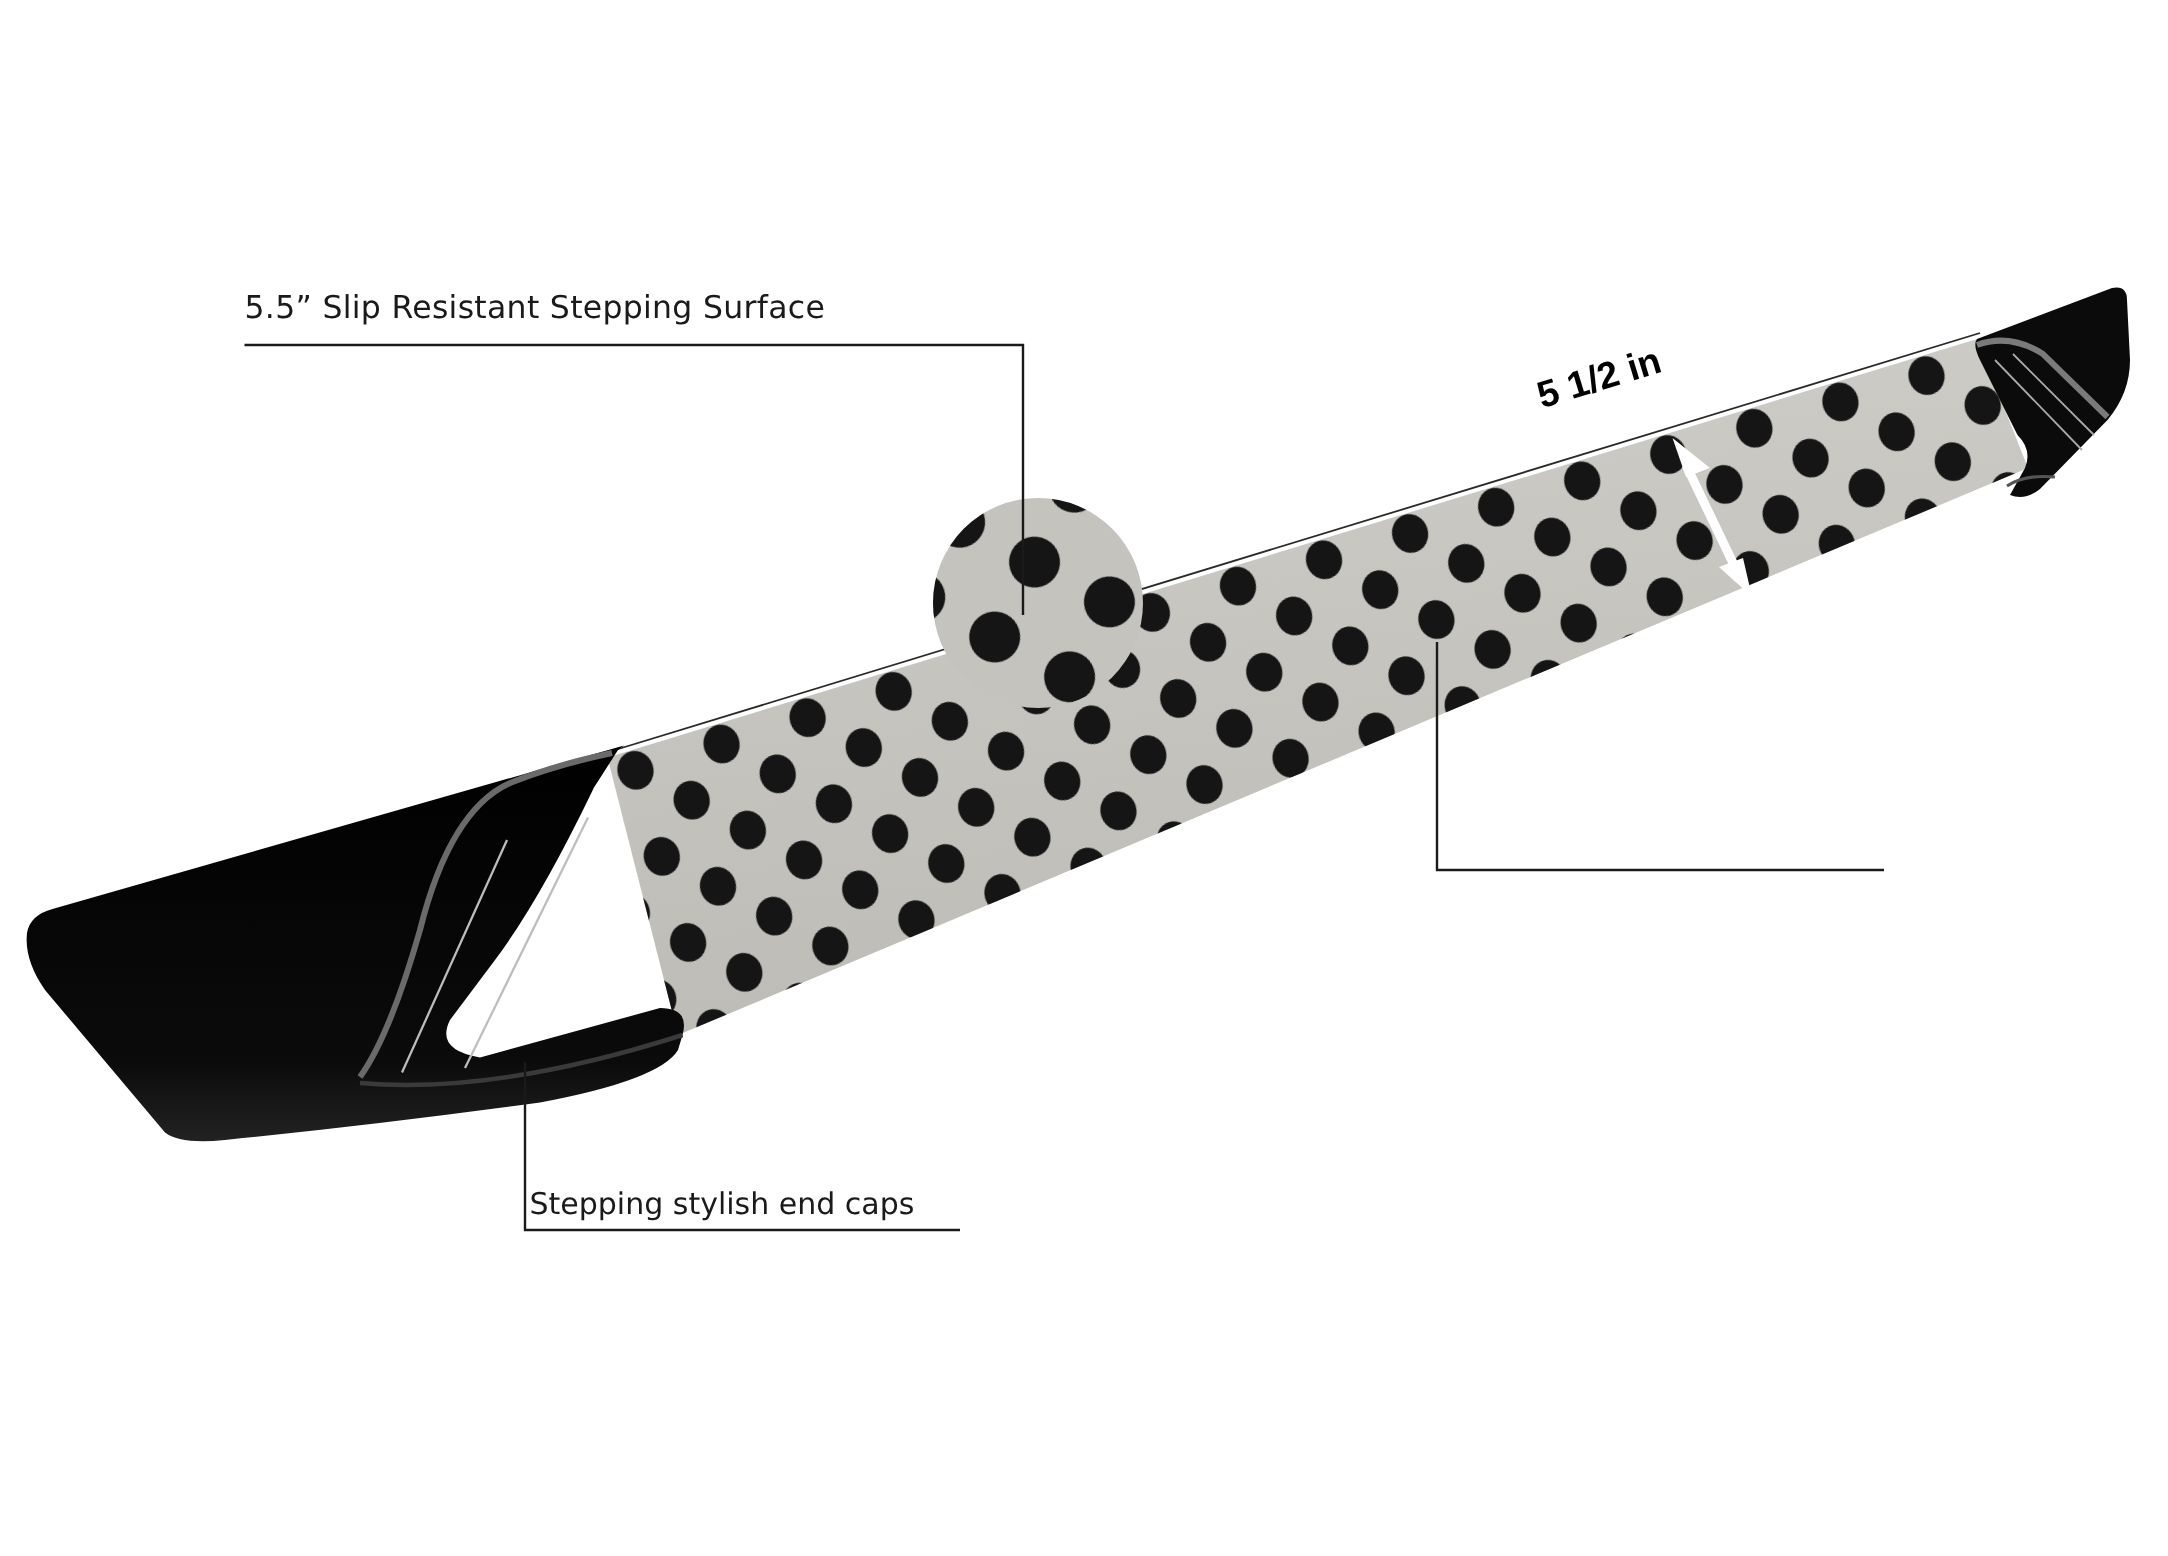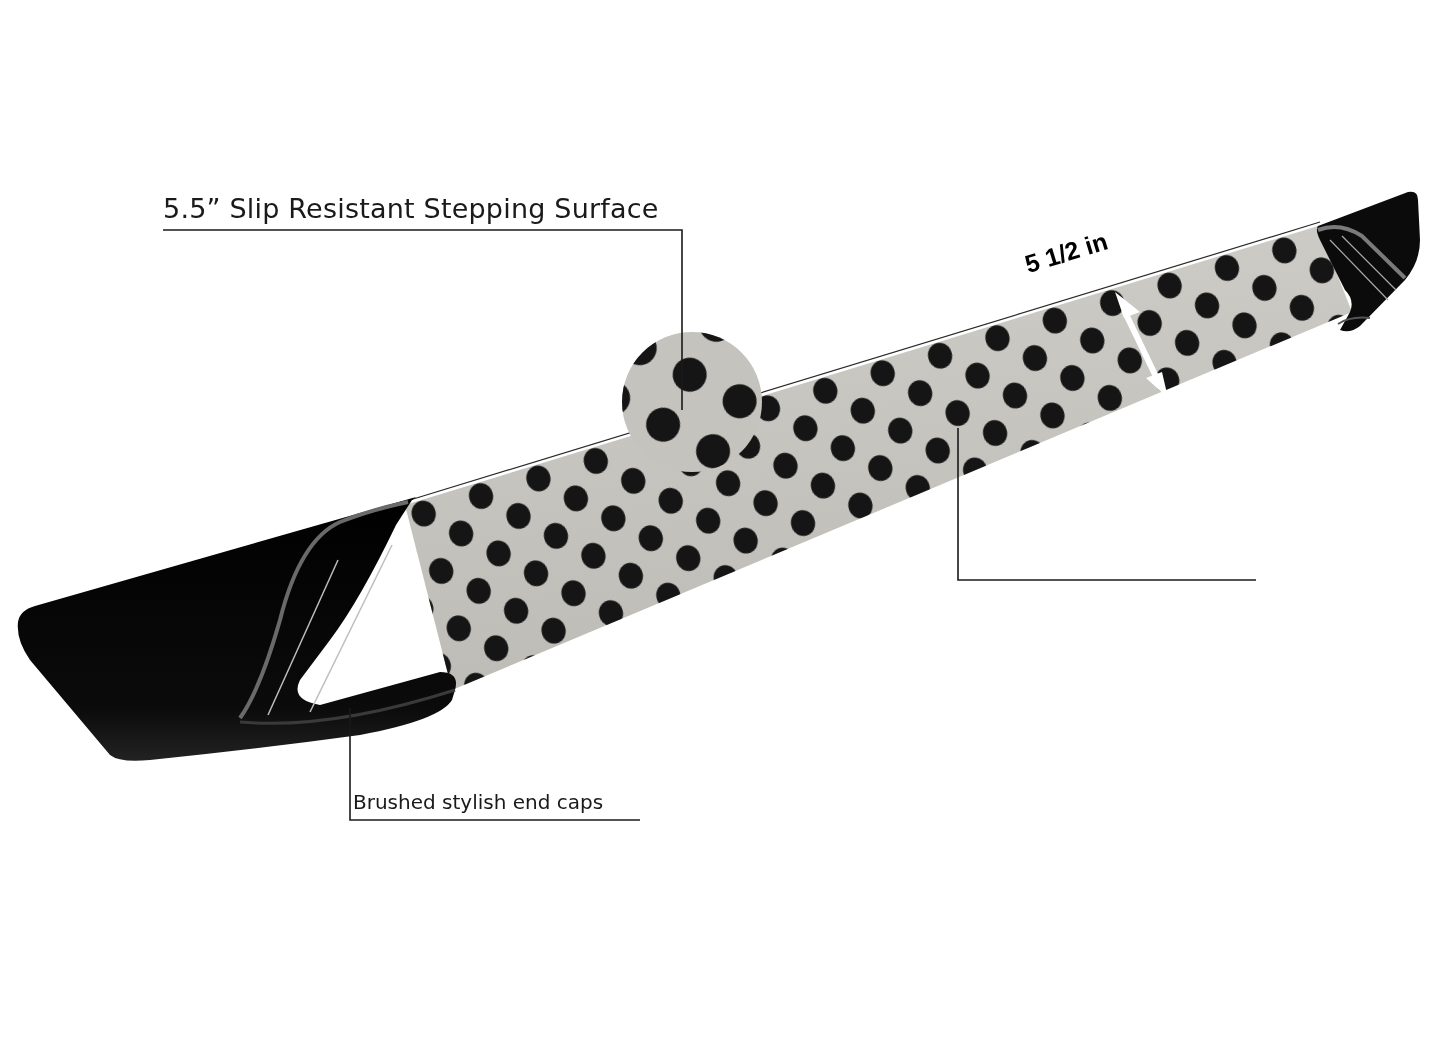--- a/index.html
+++ b/index.html
@@ -4,21 +4,21 @@
 <style>
   html, body { margin: 0; padding: 0; background: #ffffff; }
   .stage { position: relative; width: 1445px; height: 1037px; overflow: hidden; background: #ffffff; }
   svg { position: absolute; left: 0; top: 0; }
   .callout-label {
     position: absolute;
     font-family: "DejaVu Sans", sans-serif;
     color: #1a1a1a;
     white-space: nowrap;
   }
-  .lbl-surface { left: 163px; top: 193px; font-size: 27px; letter-spacing: 0.2px; }
+  .lbl-surface { left: 163px; top: 193px; font-size: 21px; letter-spacing: 0.2px; }
   .lbl-finish  { left: 961px; top: 551px; font-size: 20px; }
   .lbl-caps    { left: 353px; top: 790px; font-size: 20px; }
   .dim-label {
     position: absolute;
     left: 1030px; top: 250px;
     font-family: "Liberation Sans", sans-serif;
     font-weight: bold;
     font-size: 25px;
     color: #000;
     transform: rotate(-17deg);
@@ -100,15 +100,15 @@
 
       <polyline points="163,230 682,230 682,410"></polyline>
 
       <polyline points="958,428 958,580 1256,580"></polyline>
 
       <polyline points="350,708 350,820 640,820"></polyline>
     </g>
   </svg>
 
   <div class="callout-label lbl-surface">5.5” Slip Resistant Stepping Surface</div>
-  <div class="callout-label lbl-caps">Brushed stylish end caps</div>
+  <div class="callout-label lbl-caps">Stepping stylish end caps</div>
   <div class="dim-label">5 1/2 in</div>
 </div>
 
 </body></html>

